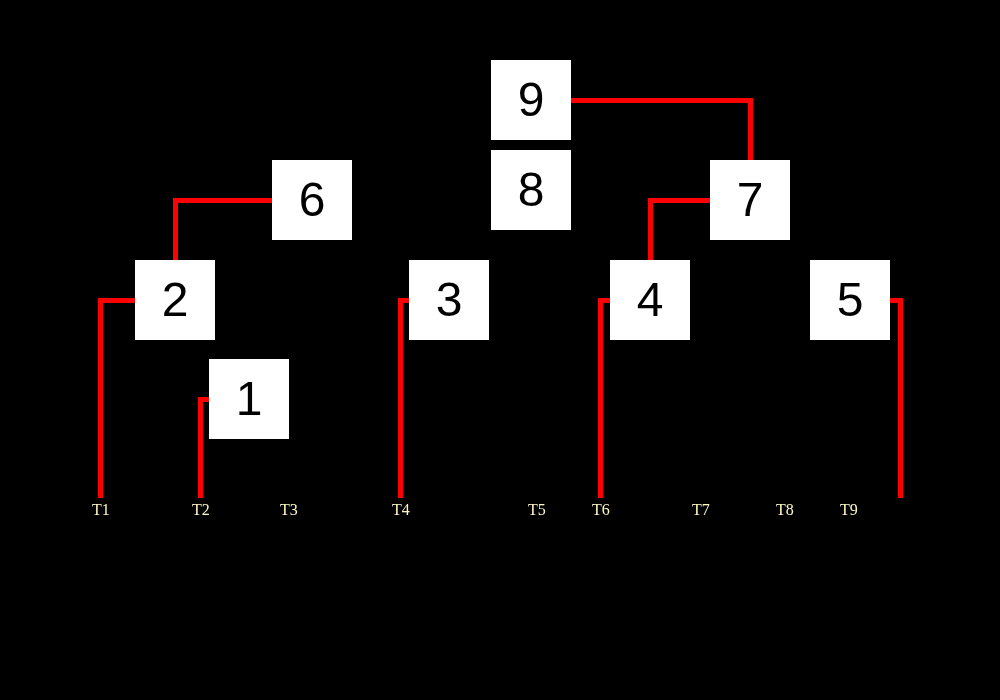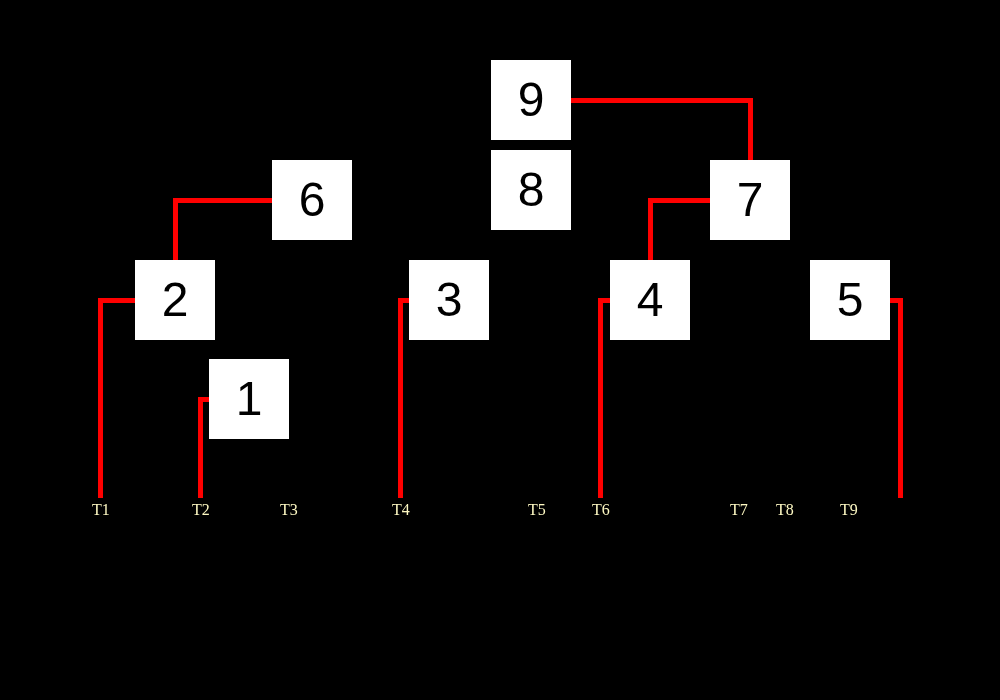--- a/index.html
+++ b/index.html
@@ -62,21 +62,21 @@
   #e3v{left:398px;top:298px;width:5px;height:200px;}
   
   #e4h{left:598px;top:298px;width:12px;height:5px;}
   #e4v{left:598px;top:298px;width:5px;height:200px;}
   
   #e5h{left:890px;top:298px;width:13px;height:5px;}
   #e5v{left:898px;top:298px;width:5px;height:200px;}
   
   #t1{left:92px;} #t2{left:192px;} #t3{left:280px;}
   #t4{left:392px;} #t5{left:508px;margin-left:20px;} #t6{left:592px;}
-  #t7{left:730px;} #t8{left:776px;} #t9{left:840px;}
+  #t7{left:692px;} #t8{left:776px;} #t9{left:840px;}
 </style>
 </head>
 <body>
 
 <div id="canvas">
 
   <div class="line" id="e9h"></div>
   <div class="line" id="e9v"></div>
 
   <div class="line" id="e6h"></div>

